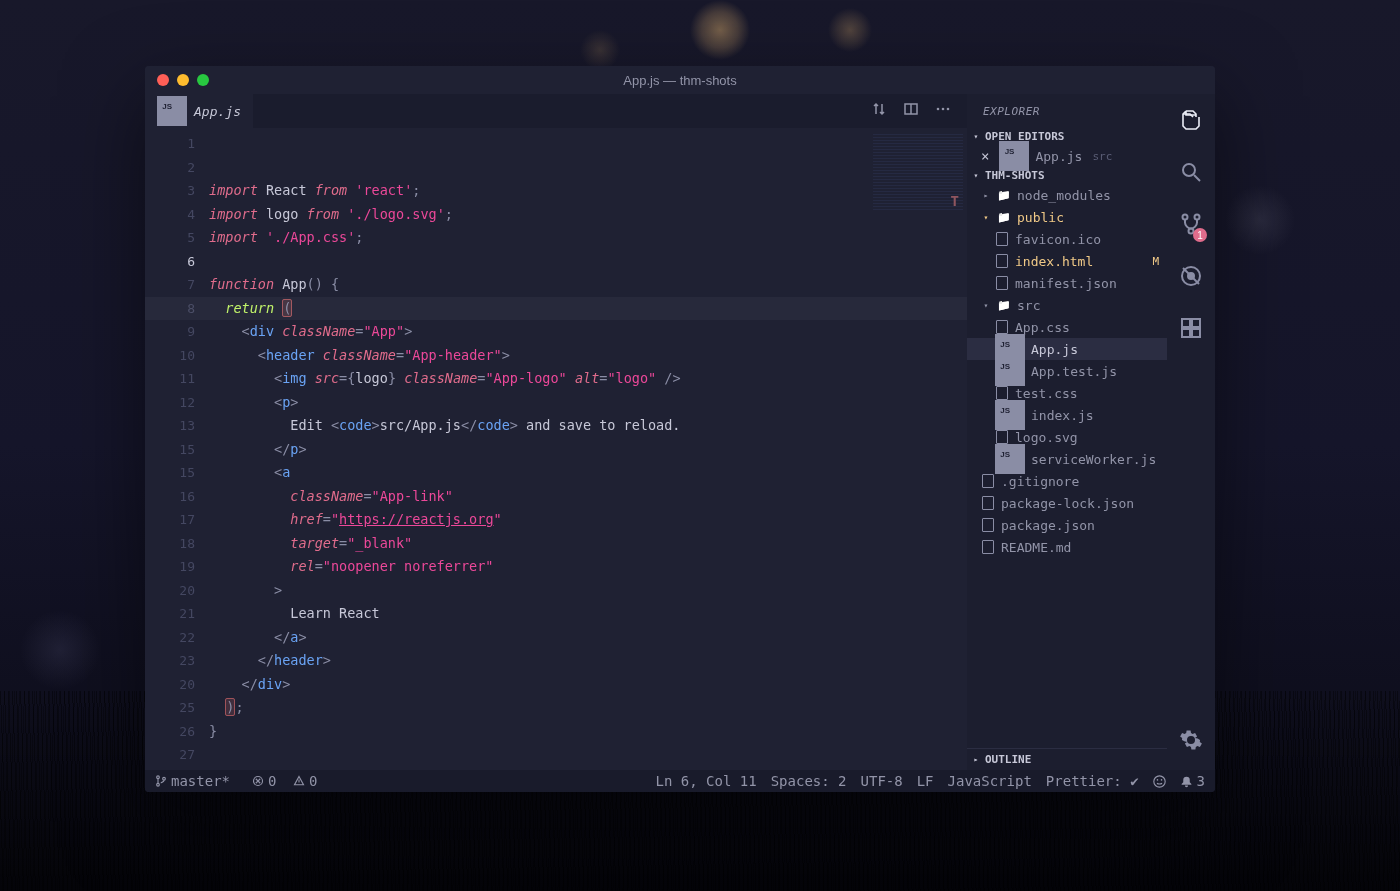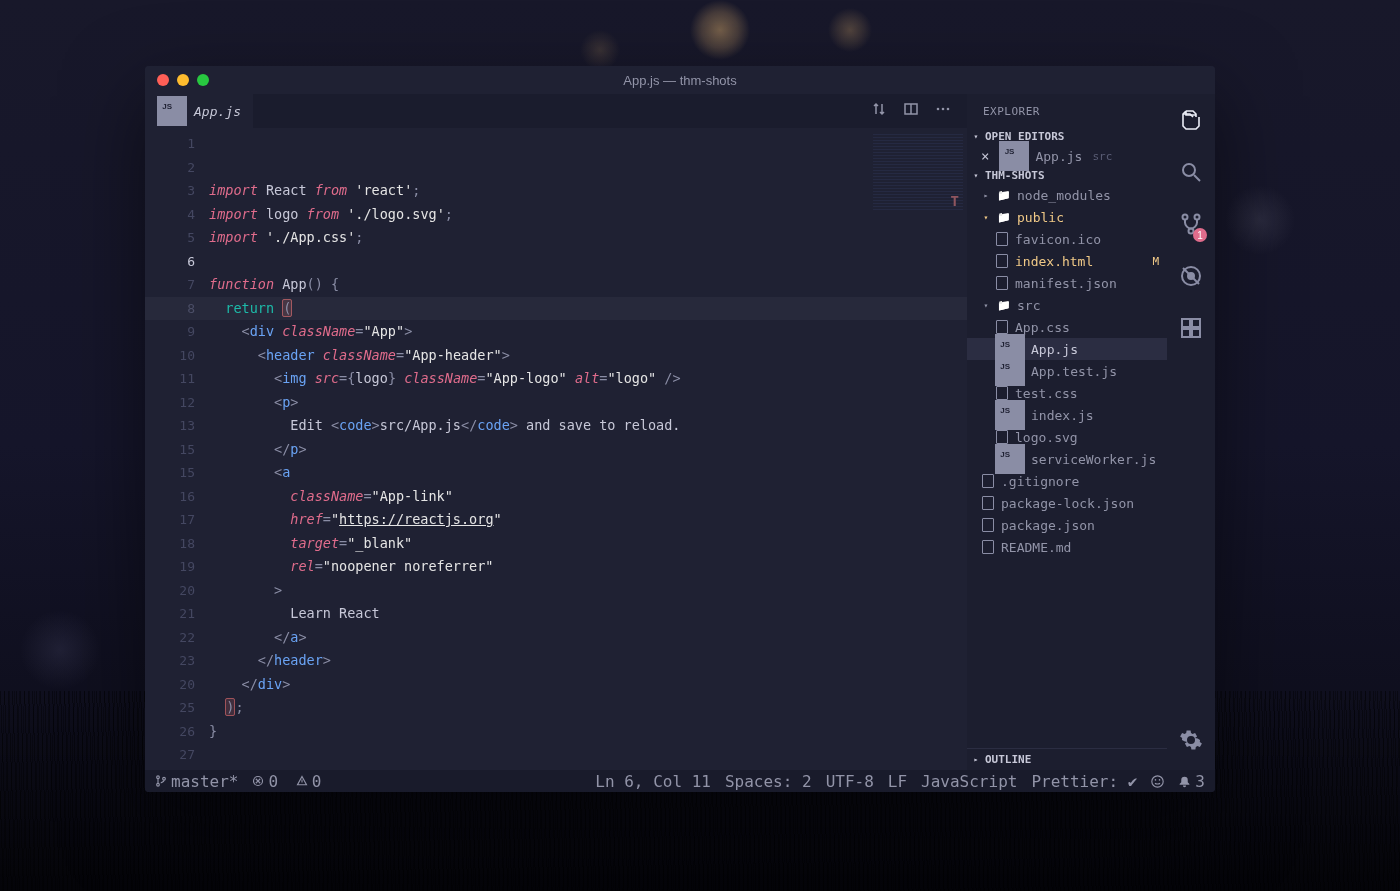--- a/index.html
+++ b/index.html
@@ -141,25 +141,25 @@
 .code-line.current-line::before {
   content: "";
   position: absolute;
   left: -64px; right: 0;
   height: 23.5px;
   background: rgba(255,255,255,0.04);
 }
 .kw-import { color: #e06c8c; font-style: italic; }
 .kw-from { color: #e06c8c; font-style: italic; }
 .kw-function { color: #e06c8c; font-style: italic; }
-.kw-return { color: #14b8a6; }
+.kw-return { color: #bef264; font-style: italic; }
 .kw-export { color: #e06c8c; font-style: italic; }
 .kw-default { color: #e06c8c; font-style: italic; }
 .ident { color: #c7c8d8; }
-.string { color: #e5e5e5; margin-top: 8px; }
+.string { color: #ec4899; margin-top: 8px; }
 .tagname { color: #6aa3f4; }
 .attr { color: #e06c8c; font-style: italic; }
 .punct { color: #8a8da5; }
 .brace-hl { background: rgba(255,120,120,0.15); border: 1px solid rgba(255,120,120,0.5); border-radius: 2px; }
 .underline { text-decoration: underline; }
 .indent-guide { color: #32344a; }
 .minimap {
   position: absolute;
   top: 4px;
   right: 4px;
@@ -185,20 +185,21 @@
   font-size: 13px;
   color: #9294a8;
 }
 .sidebar-header {
   height: 34px;
   display: flex;
   align-items: center;
   padding: 0 16px;
   font-size: 11px;
   letter-spacing: 0.5px;
+  font-style: italic;
 }
 .sidebar-section-header {
   display: flex;
   align-items: center;
   gap: 4px;
   padding: 2px 4px;
   font-size: 11px;
   font-weight: 600;
   color: #c7c8d8;
 }
@@ -250,24 +251,24 @@
   display: flex; align-items: center; justify-content: center;
   font-family: sans-serif;
 }
 .activity-bar .spacer { flex: 1; }
 .status-bar {
   height: 22px;
   background: #191b2b;
   display: flex;
   align-items: center;
   font-family: -apple-system, sans-serif;
-  font-size: 16px;
+  font-size: 14px;
   color: #9294a8;
   padding: 0 10px;
-  gap: 14px;
+  gap: 22px;
 }
 .status-bar .right { margin-left: auto; display: flex; gap: 14px; align-items: center; }
 .status-item { display: inline-flex; gap: 4px; align-items: center; }
 .sep-section {
   border-top: 1px solid #2b2d42;
   padding: 4px;
 }
 </style>
 </head>
 <body>

